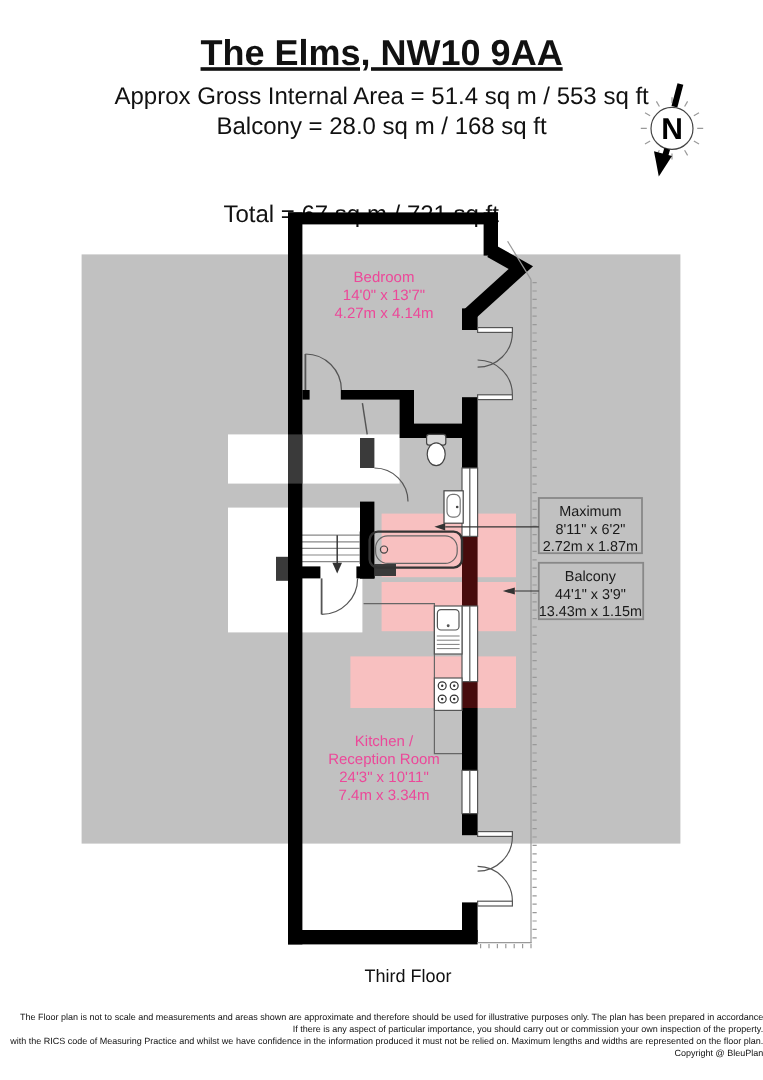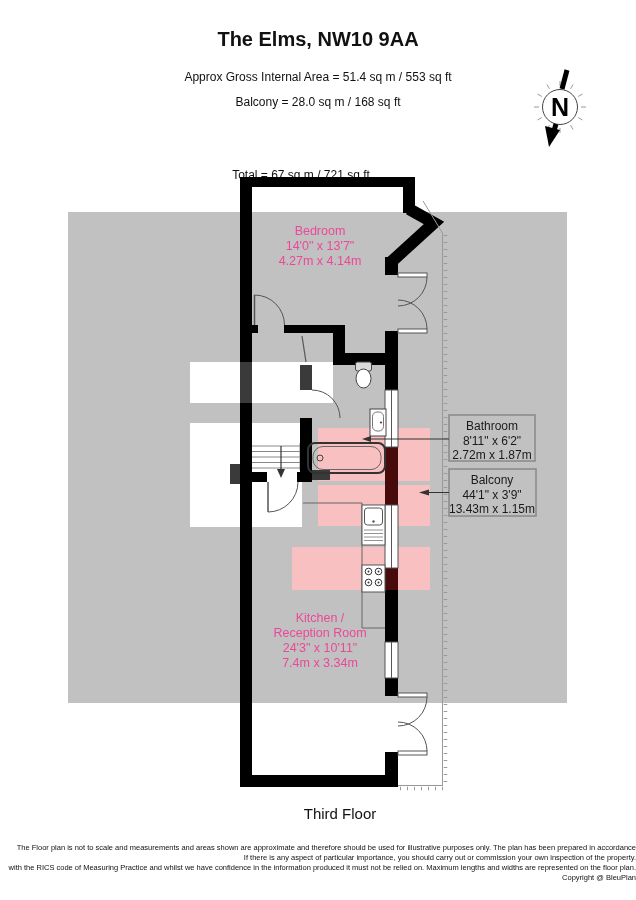--- a/index.html
+++ b/index.html
@@ -1,21 +1,21 @@
 <!DOCTYPE html>
 <html><head>
 <meta charset="utf-8">
 <style>
   html,body{margin:0;padding:0;background:#fff;}
   #page{position:relative;width:636px;height:900px;background:#fff;overflow:hidden;
         font-family:"Liberation Sans","DejaVu Sans",sans-serif;color:#111;}
   .abs{position:absolute;}
   .ctr{transform:translateX(-50%);text-align:center;white-space:nowrap;}
-  .title{font-size:20px;font-weight:bold;letter-spacing:0px;}
-  .sub{font-size:12px;}
+  .title{font-size:30px;font-weight:bold;letter-spacing:0px;text-decoration:underline;}
+  .sub{font-size:20px;}
   .room-label{font-size:12.5px;line-height:15px;color:#ec4899;}
   .box-label{font-size:12px;line-height:14.5px;color:#1a1a1a;}
   .floor-label{font-size:15px;}
   .footer{width:636px;text-align:right;font-size:7.5px;line-height:10px;color:#111;}
   svg text{font-family:"Liberation Sans","DejaVu Sans",sans-serif;}
 </style>
 </head>
 <body>
 
 <div id="page">
@@ -214,21 +214,21 @@
     </g>
   </svg>
 
   <div class="abs ctr room-label" style="left:320px;top:224px;">
     <div>Bedroom</div>
     <div>14'0" x 13'7"</div>
     <div>4.27m x 4.14m</div>
   </div>
 
   <div class="abs ctr box-label" style="left:492px;top:419px;">
-    <div>Bathroom</div>
+    <div>Maximum</div>
     <div>8'11" x 6'2"</div>
     <div>2.72m x 1.87m</div>
   </div>
 
   <div class="abs ctr box-label" style="left:492px;top:473px;">
     <div>Balcony</div>
     <div>44'1" x 3'9"</div>
     <div>13.43m x 1.15m</div>
   </div>
 

